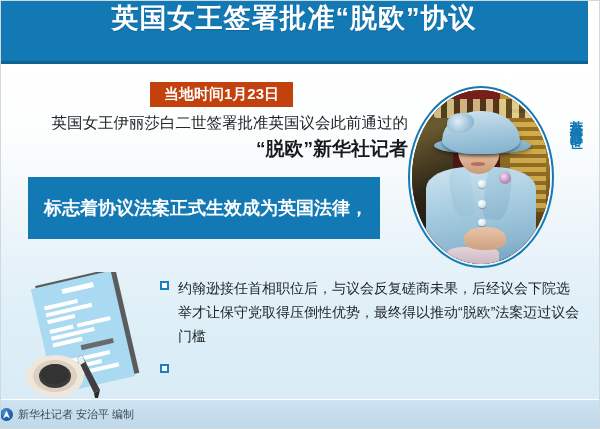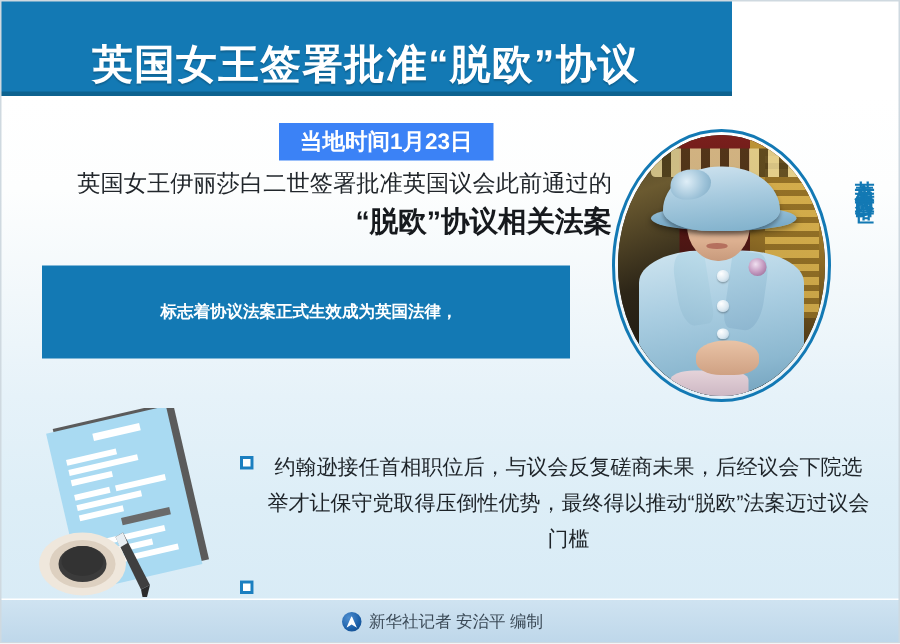--- a/index.html
+++ b/index.html
@@ -27,27 +27,27 @@
     border: 1px solid #cfd9e0;
     box-sizing: border-box;
     pointer-events: none;
     z-index: 40;
   }
 
   
   .header-bar {
     position: absolute;
     left: 0; top: 0;
-    width: 488px;
+    width: 588px;
     height: 64px;
     background: #1379b4;
     border-bottom: 3px solid #0d628f;
     box-sizing: border-box;
     display: flex;
-    align-items: flex-end;
+    align-items: flex-start;
     justify-content: center;
     z-index: 10;
   }
   .header-title {
     color: #ffffff;
     font-size: 27px;
     font-weight: bold;
     letter-spacing: 1px;
     white-space: nowrap;
     text-shadow: 0 1px 1px rgba(0,0,0,.18);
@@ -73,21 +73,21 @@
   .footer-bar {
     position: absolute;
     left: 0; bottom: 0;
     width: 600px;
     height: 30px;
     background: linear-gradient(to bottom, #cfe3f1 0%, #bed7ea 100%);
     border-top: 1px solid #ffffff;
     box-sizing: border-box;
     display: flex;
     align-items: center;
-    justify-content: center;
+    justify-content: flex-start;
     padding-right: 10px;
     z-index: 20;
   }
   .footer-credit {
     display: flex;
     align-items: center;
     gap: 5px;
   }
   .footer-logo {
     width: 13px; height: 13px;
@@ -109,30 +109,29 @@
     color: #3b4a57;
     white-space: nowrap;
   }
 
   
   .date-badge {
     position: absolute;
     left: 150px; top: 82px;
     width: 143px;
     height: 25px;
-    background: #3b82f6;
+    background: #c2410c;
     color: #ffffff;
     font-size: 15px;
     font-weight: bold;
     display: flex;
     align-items: center;
     justify-content: center;
     z-index: 12;
     white-space: nowrap;
-    margin-left: 36px;
   }
 
   
   .lead-block {
     position: absolute;
     left: 24px; top: 112px;
     width: 384px;
     z-index: 12;
     text-align: right;
   }
@@ -162,21 +161,21 @@
     display: flex;
     flex-direction: column;
     align-items: center;
     justify-content: center;
     box-sizing: border-box;
     padding-left: 14px;
     padding-right: 10px;
   }
   .emphasis-line {
     color: #ffffff;
-    font-size: 11px;
+    font-size: 18px;
     font-weight: bold;
     line-height: 24px;
     white-space: nowrap;
     width: 100%;
     text-align: center;
   }
 
   
   .portrait-wrap {
     position: absolute;
@@ -327,24 +326,23 @@
   .doc-illu {
     position: absolute;
     left: 14px; top: 272px;
     width: 160px; height: 128px;
     z-index: 12;
   }
 
   
   .bullets {
     position: absolute;
-    left: 160px; top: 299px;
+    left: 160px; top: 276px;
     width: 420px;
     z-index: 12;
-    text-align: center;
   }
   .bullet-row {
     display: flex;
     align-items: flex-start;
     margin-bottom: 11px;
   }
   .bullet-marker {
     flex: 0 0 auto;
     width: 9px; height: 9px;
     border: 2px solid #1b7fc0;
@@ -367,21 +365,21 @@
   <div class="header-bar">
     <div class="header-title">英国女王签署批准“脱欧”协议</div>
   </div>
 
   <div class="body-bg"></div>
 
   <div class="date-badge">当地时间1月23日</div>
 
   <div class="lead-block">
     <div class="lead-line1">英国女王伊丽莎白二世签署批准英国议会此前通过的</div>
-    <div class="lead-line2">“脱欧”协议相关法案</div>
+    <div class="lead-line2">“脱欧”新华社记者</div>
   </div>
 
   <div class="emphasis-box">
     <div class="emphasis-line">标志着协议法案正式生效成为英国法律，</div>
   </div>
 
   <div class="portrait-wrap">
     <div class="portrait-clip">
       <div class="ph-bg-left"></div>
       <div class="ph-bg-mid"></div>

